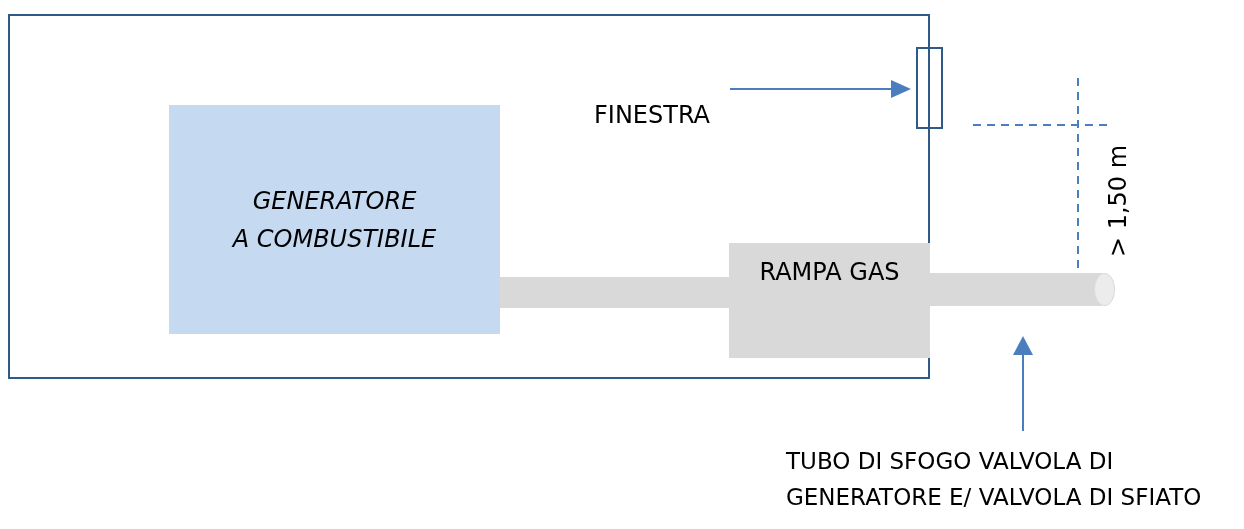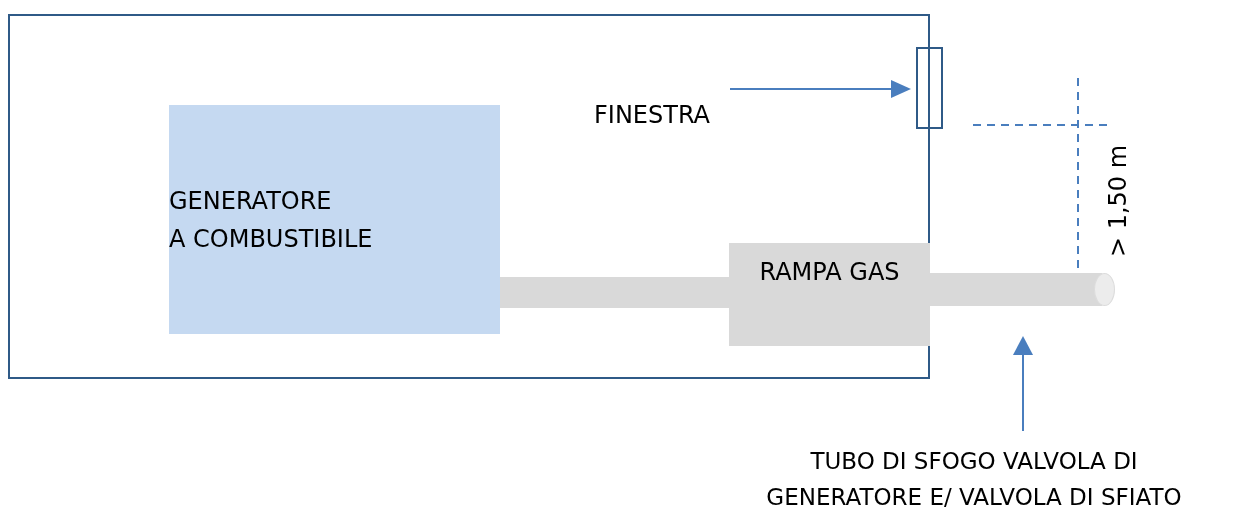--- a/index.html
+++ b/index.html
@@ -26,44 +26,45 @@
   .room{
     left:8px;top:14px;width:922px;height:365px;
     border:2px solid var(--wall-stroke);
     background:transparent;
   }
 
   
   .generator{
     left:169px;top:105px;width:331px;height:229px;
     background:var(--generator-fill);
-    display:flex;flex-direction:column;justify-content:center;align-items:flex-start;
+    display:flex;flex-direction:column;justify-content:center;align-items:center;
     font-size:24px;line-height:38px;
     text-align:center;
+    font-style:italic;
   }
 
   
   .pipe-inside{
     left:500px;top:277px;width:232px;height:31px;
     background:var(--pipe-fill);
   }
   .pipe-outside{
     left:930px;top:273px;width:172px;height:33px;
     background:var(--pipe-fill);
   }
   .pipe-cap{
     left:1094px;top:273px;width:21px;height:33px;
     background:var(--pipe-cap-fill);
     border:1px solid #DCDCDC;
     border-radius:50%;
   }
 
   
   .rampa{
-    left:729px;top:243px;width:201px;height:103px;
+    left:729px;top:243px;width:201px;height:115px;
     background:var(--pipe-fill);
     display:flex;justify-content:center;align-items:flex-start;
     padding-top:15px;
     font-size:24px;
   }
 
   
   .window{
     left:916px;top:47px;width:27px;height:82px;
     border:2px solid var(--wall-stroke);
@@ -75,22 +76,22 @@
     left:594px;top:76px;width:130px;height:30px;
     font-size:24px;white-space:nowrap;margin-top:25px;
   }
   .distance-label{
     left:1045px;top:185px;width:150px;height:32px;
     font-size:24px;text-align:center;white-space:nowrap;
     transform:rotate(-90deg);
     transform-origin:center center;
   }
   .vent-label{
-    left:751px;top:443px;width:446px;
-    font-size:23px;line-height:36px;text-align:center;
+    left:786px;top:443px;width:446px;
+    font-size:23px;line-height:36px;
   }
 
   svg.overlay{
     position:absolute;left:0;top:0;width:1244px;height:529px;
     pointer-events:none;
   }
   .arrow-line{stroke:var(--arrow-blue);stroke-width:2;}
   .arrow-head{fill:var(--arrow-blue);stroke:none;}
   .dashed{stroke:var(--arrow-blue);stroke-width:2;stroke-dasharray:8 6;fill:none;}
 </style>

